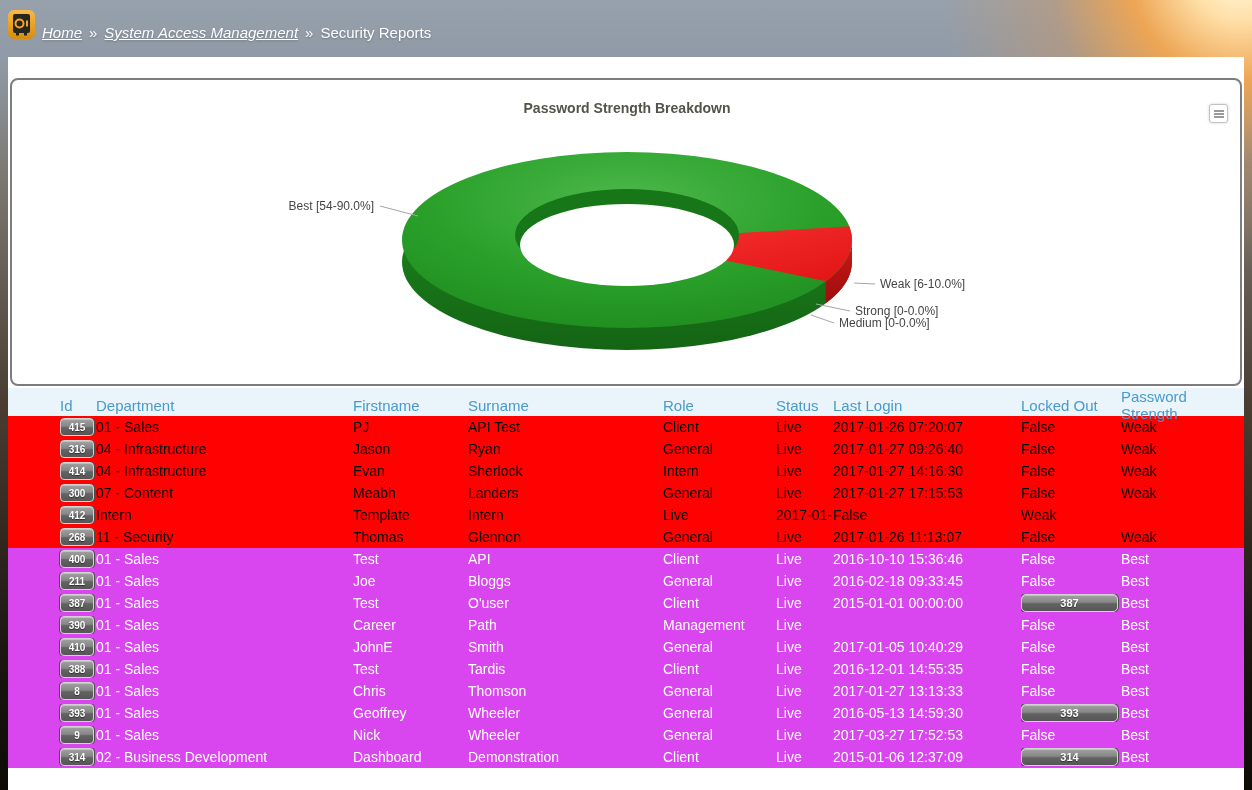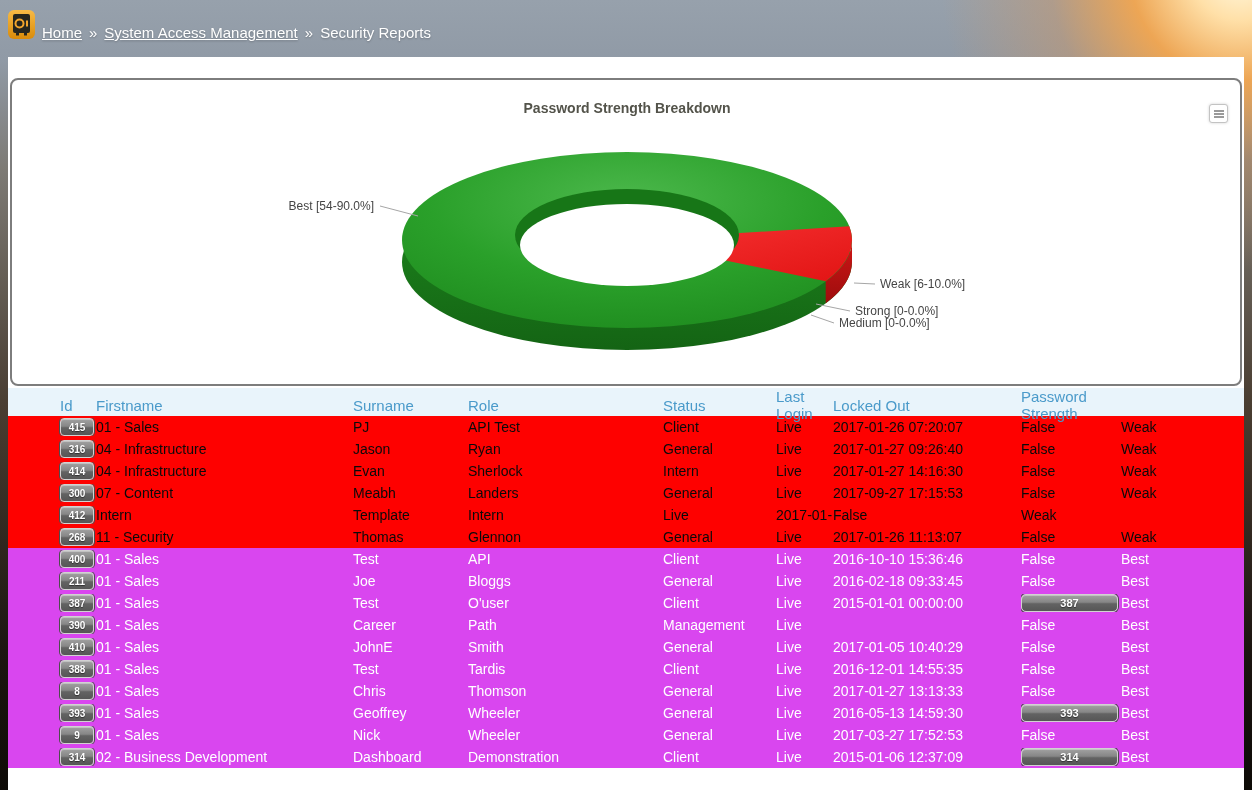--- a/index.html
+++ b/index.html
@@ -10,21 +10,21 @@
     background:
       radial-gradient(circle at 1240px -30px, #fffbe8 0px, #ffe0a8 50px, rgba(242,166,80,0.95) 110px, rgba(205,150,100,0.45) 190px, rgba(160,120,90,0.0) 300px),
       linear-gradient(180deg, #97a1ac 0px, #909aa6 60px, #7d7a74 170px, #4a3e32 400px, #1c1510 650px, #0e0b07 790px);
   }
 
   
   .topbar { position:absolute; left:0; top:0; width:1252px; height:57px; }
   .logo { position:absolute; left:8px; top:10px; width:27px; height:29px; cursor:pointer; }
   .crumbs { position:absolute; left:42px; top:24px; color:#ffffff; font-size:15px;
             text-shadow:0 1px 2px rgba(0,0,0,0.25); white-space:nowrap; }
-  .crumbs a { color:#ffffff; text-decoration:underline; cursor:pointer; }
+  .crumbs a { color:#ffffff; text-decoration:underline; cursor:pointer;font-style:italic; }
   .crumbs .sep { margin:0 7px; text-decoration:none; }
 
   
   .wrapper { position:absolute; left:8px; top:57px; width:1236px; height:733px;
              background:#ffffff; overflow:hidden; }
 
   
   .chart-panel { position:relative; margin:21px 2px 0 2px; height:308px;
                  border:2px solid #7d7d7d; border-radius:8px; background:#fff; overflow:hidden; }
   .chart-svg { position:absolute; left:0; top:0; width:1228px; height:304px; }
@@ -137,20 +137,21 @@
     </svg>
     <div class="chart-menu-btn">
       <span class="menu-glyph"></span>
     </div>
   </div>
 
 
   <div class="table">
     <div class="thead grid-cols">
       <div class="hcell">Id</div>
+      <div class="hcell">Department</div>
       <div class="hcell">Firstname</div>
       <div class="hcell">Surname</div>
       <div class="hcell">Role</div>
       <div class="hcell">Status</div>
       <div class="hcell">Last Login</div>
       <div class="hcell">Locked Out</div>
       <div class="hcell">Password Strength</div>
     </div>
     <div id="tbody">
         <div class="trow grid-cols weak">
@@ -186,21 +187,21 @@
           <div class="cell">False</div>
           <div class="cell">Weak</div>
         </div>
         <div class="trow grid-cols weak">
           <div class="cell"><button class="pill">300</button></div>
           <div class="cell">07 - Content</div>
           <div class="cell">Meabh</div>
           <div class="cell">Landers</div>
           <div class="cell">General</div>
           <div class="cell">Live</div>
-          <div class="cell">2017-09-27 17:15:53</div>
+          <div class="cell">2017-01-27 17:15:53</div>
           <div class="cell">False</div>
           <div class="cell">Weak</div>
         </div>
         <div class="trow grid-cols weak">
           <div class="cell"><button class="pill">412</button></div>
           <div class="cell">Intern</div>
           <div class="cell">Template</div>
           <div class="cell">Intern</div>
           <div class="cell">Live</div>
           <div class="cell">2017-01-19 12:30:26</div>

